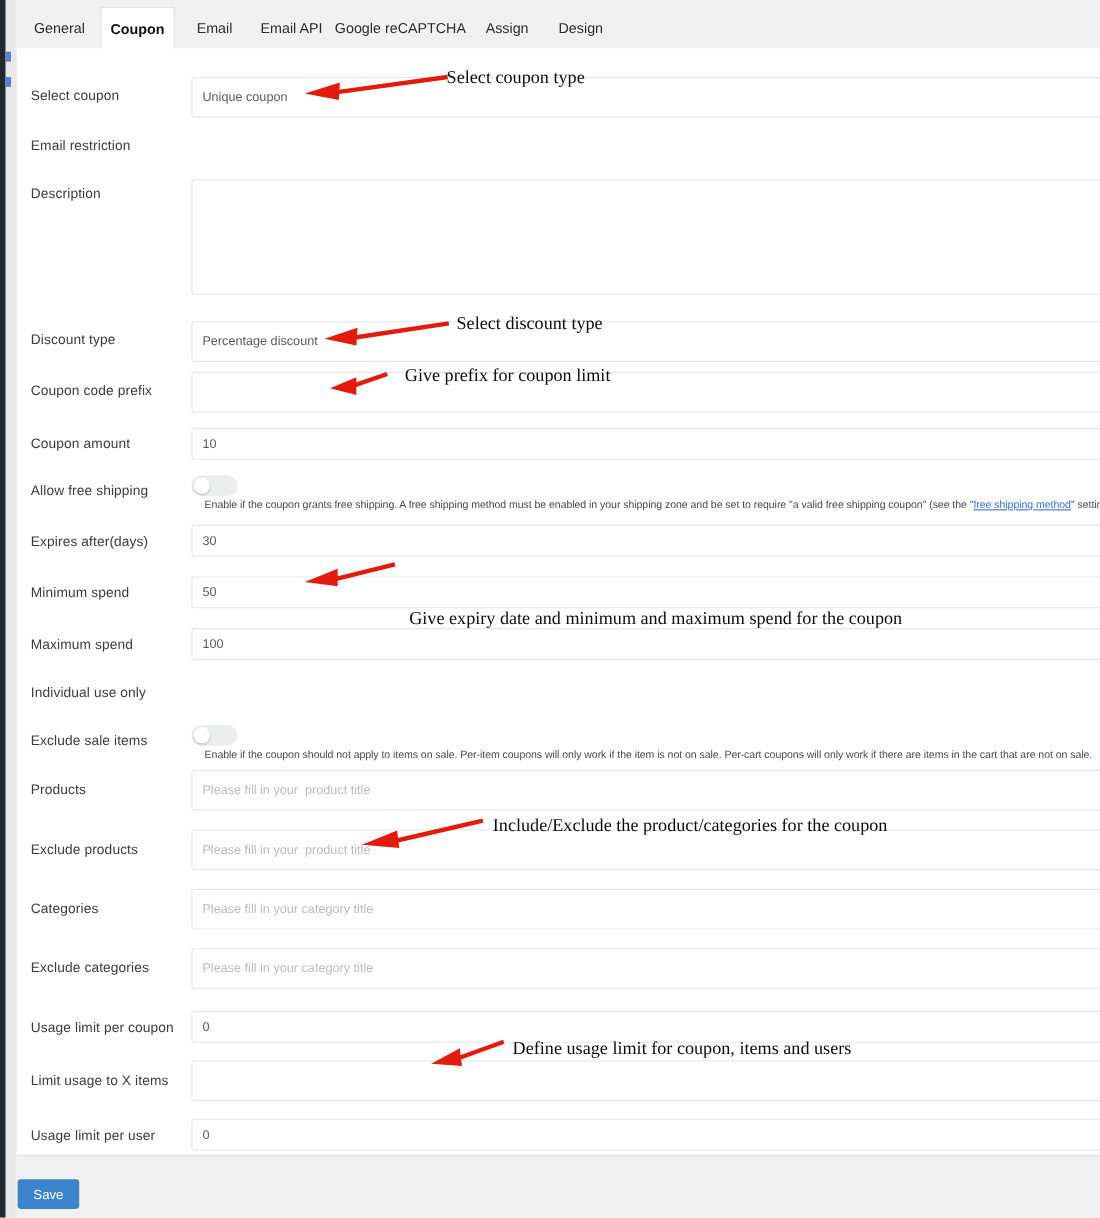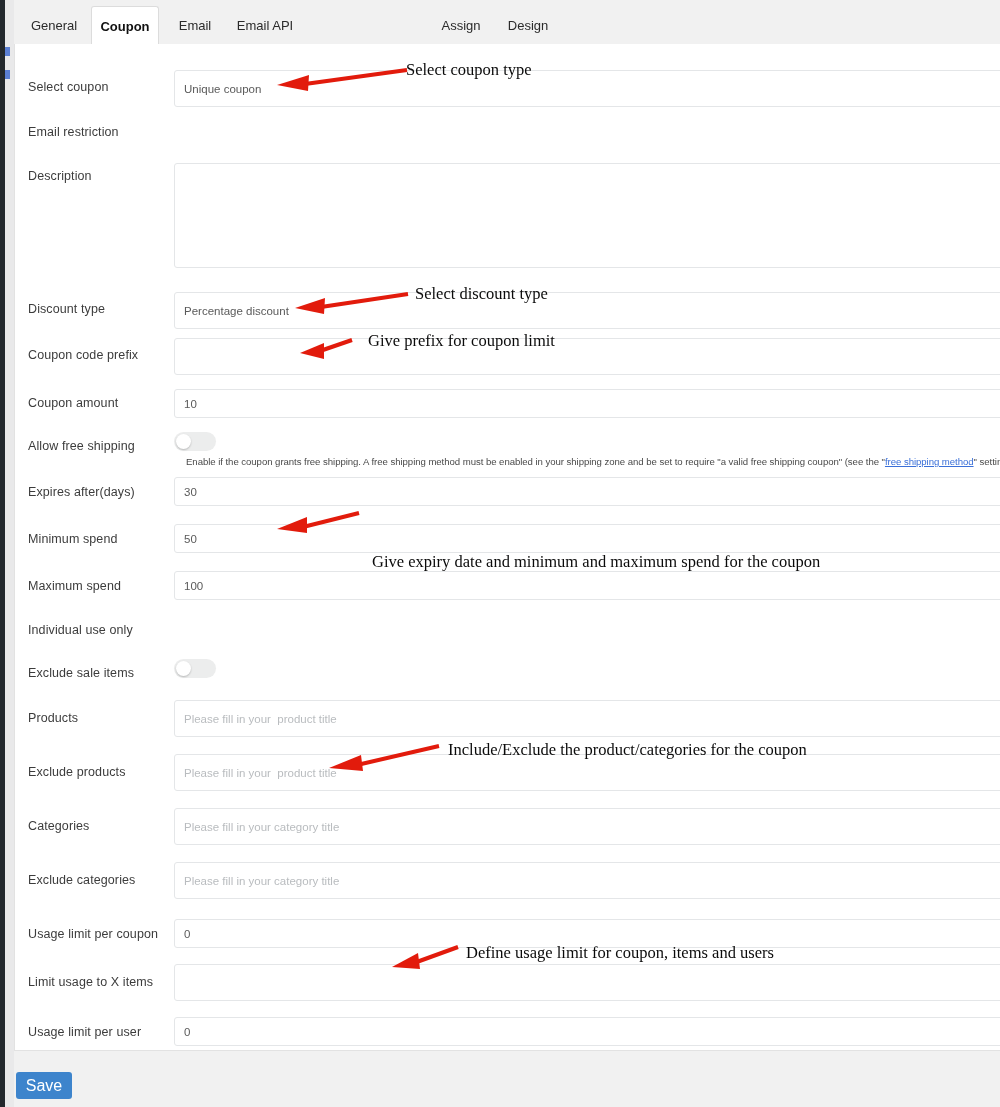--- a/index.html
+++ b/index.html
@@ -73,21 +73,21 @@
   .hint{
     display:inline-block;vertical-align:middle;margin-left:12px;
     font-size:9.6px;color:#4a4a4a;white-space:nowrap;letter-spacing:-.05px;
   }
   .hint a{color:#3a6fd8;text-decoration:underline;}
 
   
   #save{
     position:absolute;left:16px;top:1072px;width:56px;height:27px;
     background:#3d84cc;color:#fff;border:none;border-radius:3px;
-    font-size:16px;cursor:pointer;font-family:"Liberation Sans", sans-serif;
+    font-size:12px;cursor:pointer;font-family:"Liberation Sans", sans-serif;
   }
 
   
   .anno{
     position:absolute;font-family:"Liberation Serif", serif;
     font-size:16.5px;color:#0b0b0b;white-space:nowrap;
   }
   .arrow{position:absolute;pointer-events:none;}
 </style>
 </head>
@@ -104,20 +104,23 @@
     </div>
   <div class="tab active" style="left:77px;width:68px;">
       <span>Coupon</span>
     </div>
   <div class="tab" style="left:154px;width:54px;">
       <span>Email</span>
     </div>
   <div class="tab" style="left:213px;width:76px;">
       <span>Email API</span>
     </div>
+  <div class="tab" style="left:286px;width:128px;">
+      <span>Google reCAPTCHA</span>
+    </div>
   <div class="tab" style="left:418px;width:58px;">
       <span>Assign</span>
     </div>
   <div class="tab" style="left:483px;width:62px;">
       <span>Design</span>
     </div>
 </div>
 
 <div id="card">
 
@@ -190,20 +193,21 @@
   </div>
 
   <div class="row" style="top:572px;height:42px;">
     <div class="lbl" style="top:7px;">Individual use only</div>
   </div>
 
   <div class="row" style="top:615px;height:42px;">
     <div class="lbl" style="top:7px;">Exclude sale items</div>
     <div class="ctl" style="top:0;">
       <span class="tgl off"><span class="knob"></span></span>
+      <span class="hint">Enable if the coupon should not apply to items on sale. Per-item coupons will only work if the item is not on sale. Per-cart coupons will only work if there are items in the cart that are not on sale.</span>
     </div>
   </div>
 
   <div class="row" style="top:656px;height:52px;">
     <div class="lbl" style="top:11px;">Products</div>
     <div class="ctl" style="top:0;">
       <input class="inp tall" type="text" placeholder="Please fill in your  product title" style="">
     </div>
   </div>
 

